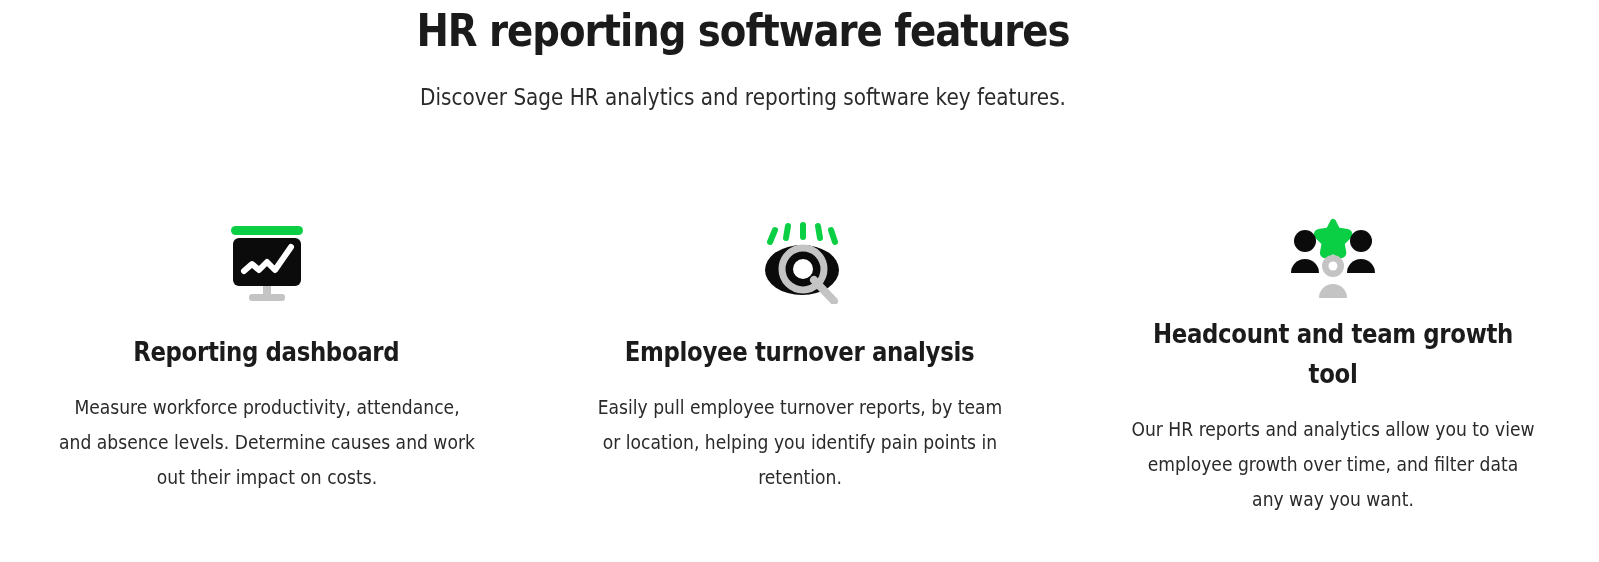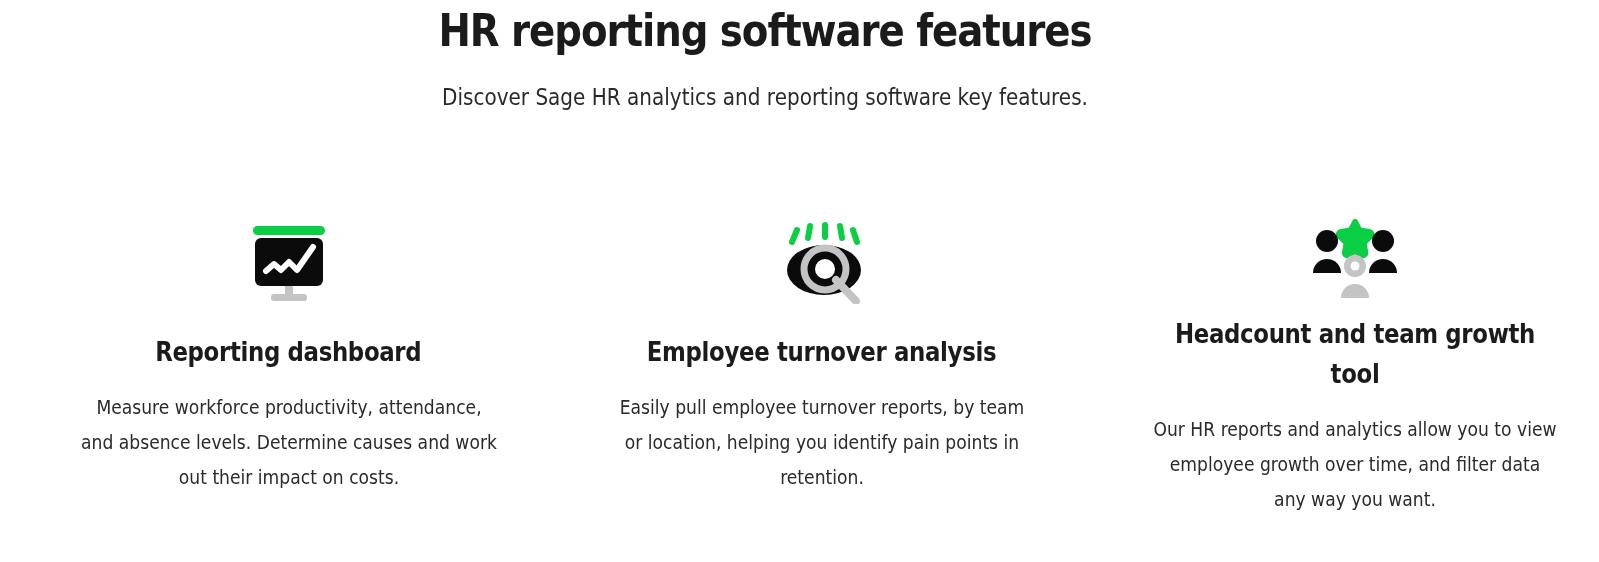--- a/index.html
+++ b/index.html
@@ -14,21 +14,20 @@
     font-family: "Liberation Sans", sans-serif;
     color: #1b1b1b;
     -webkit-font-smoothing: antialiased;
   }
 
   .page {
     width: 1486px;
     height: 562px;
     position: relative;
     background: #ffffff;
-    margin-left: 22px;
   }
 
   
   .header {
     padding-top: 2px;
     text-align: center;
   }
   .page-title {
     margin: 0;
     font-family: "DejaVu Sans", sans-serif;

